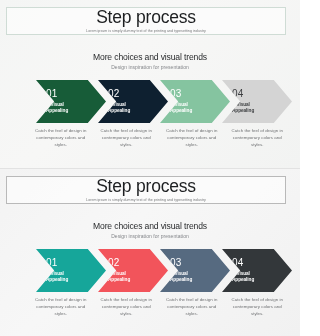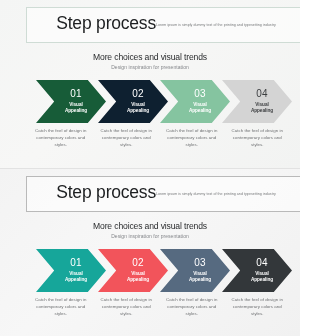--- a/index.html
+++ b/index.html
@@ -21,25 +21,25 @@
   }
   .slide.bottom {
     background:linear-gradient(135deg,#f3f3f3 0%,#f7f7f7 40%,#f1f1f1 100%);
     border-top:1px solid #e2e2e2;
   }
   .slide-inner { position:absolute; inset:0; }
 
   
   .title-box {
     position:absolute;
-    left:26px; top:7px;
-    width:280px; height:36px;
+    left:6px; top:7px;
+    width:280px; height:28px;
     border:1.6px solid #cfdcd5;
     background:rgba(255,255,255,0.55);
-    display:flex; flex-direction:row;
+    display:flex; flex-direction:column;
     align-items:center; justify-content:center;
   }
   .slide.bottom .title-box { border-color:#b9b9b9; }
 
   .title {
     font-size:17.5px;
     font-weight:400;
     color:#1d1f21;
     letter-spacing:-0.2px;
     line-height:1;
@@ -76,21 +76,21 @@
     position:absolute;
     left:36px; top:80px;
     width:250px; height:43px;
   }
   .chev {
     position:absolute;
     top:0;
     width:70px; height:43px;
     clip-path:polygon(0% 0%, 74% 0%, 100% 50%, 74% 100%, 0% 100%, 26% 50%);
     display:flex; flex-direction:column;
-    align-items:center; justify-content:center;
+    align-items:flex-start; justify-content:center;
     padding-left:10px;
   }
   .chev .num {
     font-size:10px;
     font-weight:400;
     line-height:1;
     letter-spacing:0.2px;
     margin-bottom:2.5px;
   }
   .chev .lbl {

